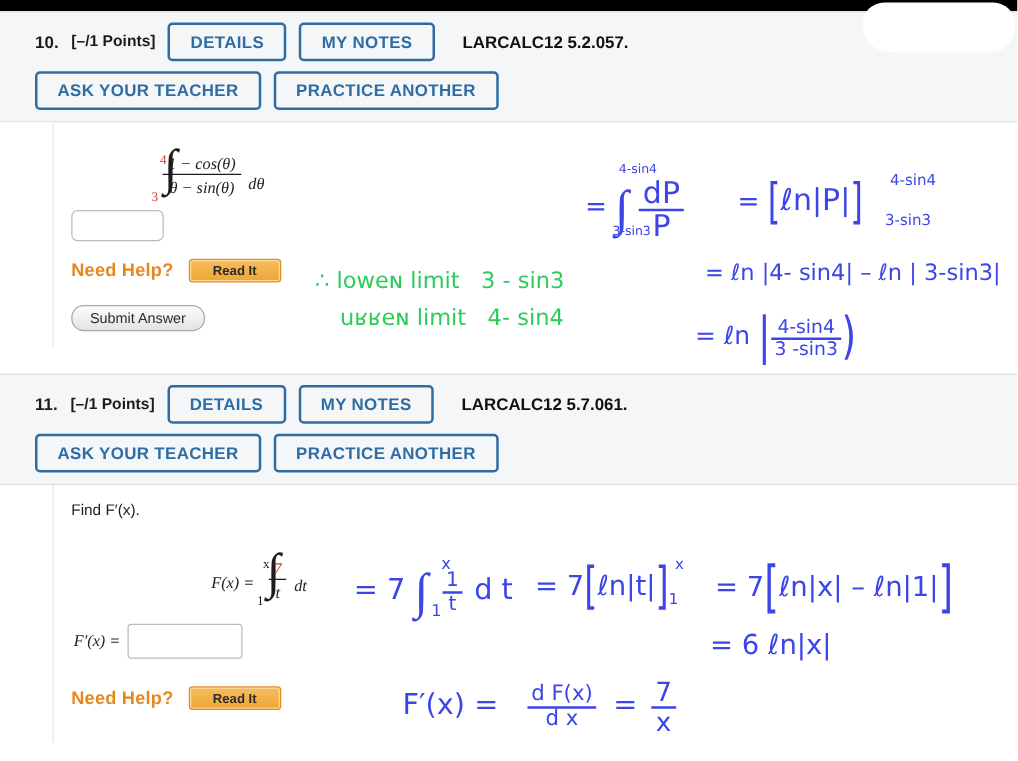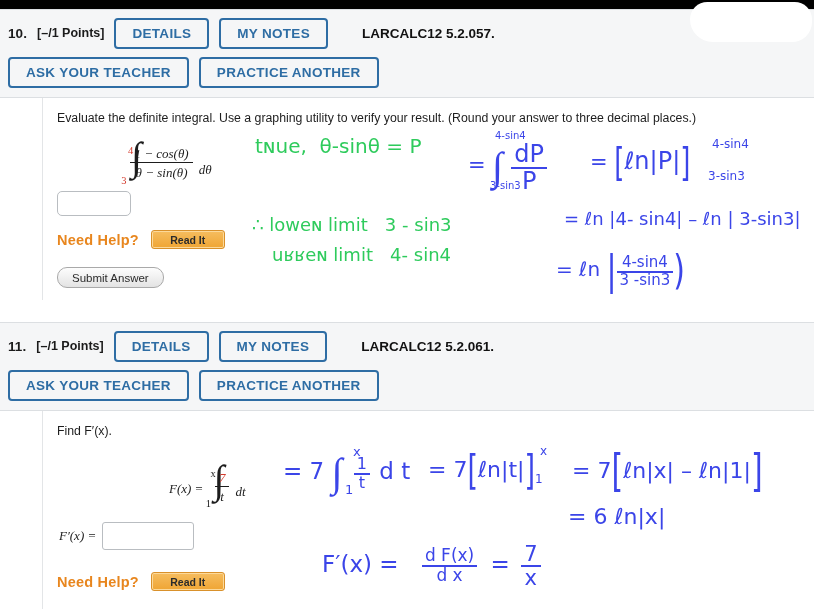--- a/index.html
+++ b/index.html
@@ -33,42 +33,42 @@
   
   .page { position:absolute; left:0; top:9px; width:814px; height:600px; }
 
   
   .qblock { position:relative; width:814px; background:#ffffff; }
 
   .qheader {
     background:#f5f6f7;
     border-top:1px solid #dcdfe2;
     border-bottom:1px solid #dcdfe2;
-    padding:7px 0 9px 8px;
+    padding:7px 0 9px 28px;
   }
   .qheader-row1 { display:flex; align-items:center; gap:10px; height:32px; }
   .qheader-row2 { display:flex; align-items:center; gap:10px; height:32px; margin-top:7px; }
 
   .qnum {
     font-size:13.5px; font-weight:bold; color:#1b1b1b; letter-spacing:0.1px;
     white-space:nowrap;
   }
   .qpoints {
     font-size:12.5px; font-weight:bold; color:#1b1b1b; white-space:nowrap;
   }
   .btn-outline {
     display:inline-flex; align-items:center; justify-content:center;
     height:31px; padding:0 16px;
     border:2px solid #2e6da4; border-radius:4px;
     background:#f5f6f7; color:#2e6da4;
     font-size:13.5px; font-weight:bold; letter-spacing:0.3px;
     cursor:pointer; white-space:nowrap;
   }
   .qcode {
-    font-size:13.5px; font-weight:bold; color:#111; margin-left:24px; white-space:nowrap;
+    font-size:13.5px; font-weight:bold; color:#111; margin-left:12px; white-space:nowrap;
   }
 
   
   .qbody { position:relative; display:flex; min-height:10px; background:#fff; }
   .gutter { width:43px; flex:0 0 43px; background:#ffffff; border-right:1px solid #e3e5e7; }
   .qcontent { flex:1; position:relative; padding:12px 0 0 14px; }
 
   .prompt {
     font-size:12.3px; color:#1d1d1d; line-height:1.4; margin-bottom:6px;
   }
@@ -159,21 +159,20 @@
       </div>
       <div class="qheader-row2">
         <button class="btn-outline">ASK YOUR TEACHER</button>
         <button class="btn-outline">PRACTICE ANOTHER</button>
       </div>
     </div>
 
     <div class="qbody">
       <div class="gutter"></div>
       <div class="qcontent">
-        <div class="prompt">Evaluate the definite integral. Use a graphing utility to verify your result. (Round your answer to three decimal places.)</div>
 
         <div class="mathrow">
           <div class="mathexpr" style="left:74px; top:4px;">
             <span class="intsign">∫</span><span style="position:relative; left:-14px; top:-16px;" class="lim-up red">4</span><span style="position:relative; left:-26px; top:14px;" class="lim-lo red">3</span><span class="frac" style="position:relative; left:-22px; top:-2px;"><span class="num">1 − cos(θ)</span><span class="den">θ − sin(θ)</span></span><span style="position:relative; left:-16px; top:4px; font-size:13px;">dθ</span>
           </div>
         </div>
 
         <div style="margin-top:-6px;">
           <input class="answerbox" type="text" value="" style="">
         </div>
@@ -191,21 +190,21 @@
     <div style="height:22px; background:#fff;"></div>
   </div>
 
   <div class="qblock">
     <div class="qheader">
       <div class="qheader-row1">
         <span class="qnum">11.</span>
         <span class="qpoints">[–/1 Points]</span>
         <button class="btn-outline">DETAILS</button>
         <button class="btn-outline">MY NOTES</button>
-        <span class="qcode">LARCALC12 5.2.061.</span>
+        <span class="qcode">LARCALC12 5.7.061.</span>
       </div>
       <div class="qheader-row2">
         <button class="btn-outline">ASK YOUR TEACHER</button>
         <button class="btn-outline">PRACTICE ANOTHER</button>
       </div>
     </div>
 
     <div class="qbody" style="min-height:178px;">
       <div class="gutter"></div>
       <div class="qcontent">
@@ -230,21 +229,20 @@
 
         <div style="height:26px;"></div>
       </div>
     </div>
   </div>
 
 </div>
 
 <div class="ink">
 
-  <div class="hw hw-green" style="left:255px; top:134px; font-size:20px;">tɴue,&nbsp; θ-sinθ = P</div>
 
 
   <div class="hw hw-green" style="left:252px; top:214px; font-size:18px;">∴ loweɴ limit&nbsp;&nbsp; 3 - sin3</div>
 
   <div class="hw hw-green" style="left:272px; top:244px; font-size:18px;">uʁʁeɴ limit&nbsp;&nbsp; 4- sin4</div>
 
   <div class="hw hw-blue" style="left:468px; top:140px; font-size:20px;">
     <span style="font-size:21px;">=</span>
     <span class="hwint" style="font-size:40px; position:relative; top:8px;">∫</span><span class="sup" style="position:absolute; left:27px; top:-10px; font-size:10px;">4-sin4</span><span class="sub" style="position:absolute; left:22px; top:40px; font-size:10px;">3-sin3</span>
     <span class="hwfrac" style="font-size:24px; position:relative; left:2px; top:2px;"><span class="n">dP</span><span class="d">P</span></span>

